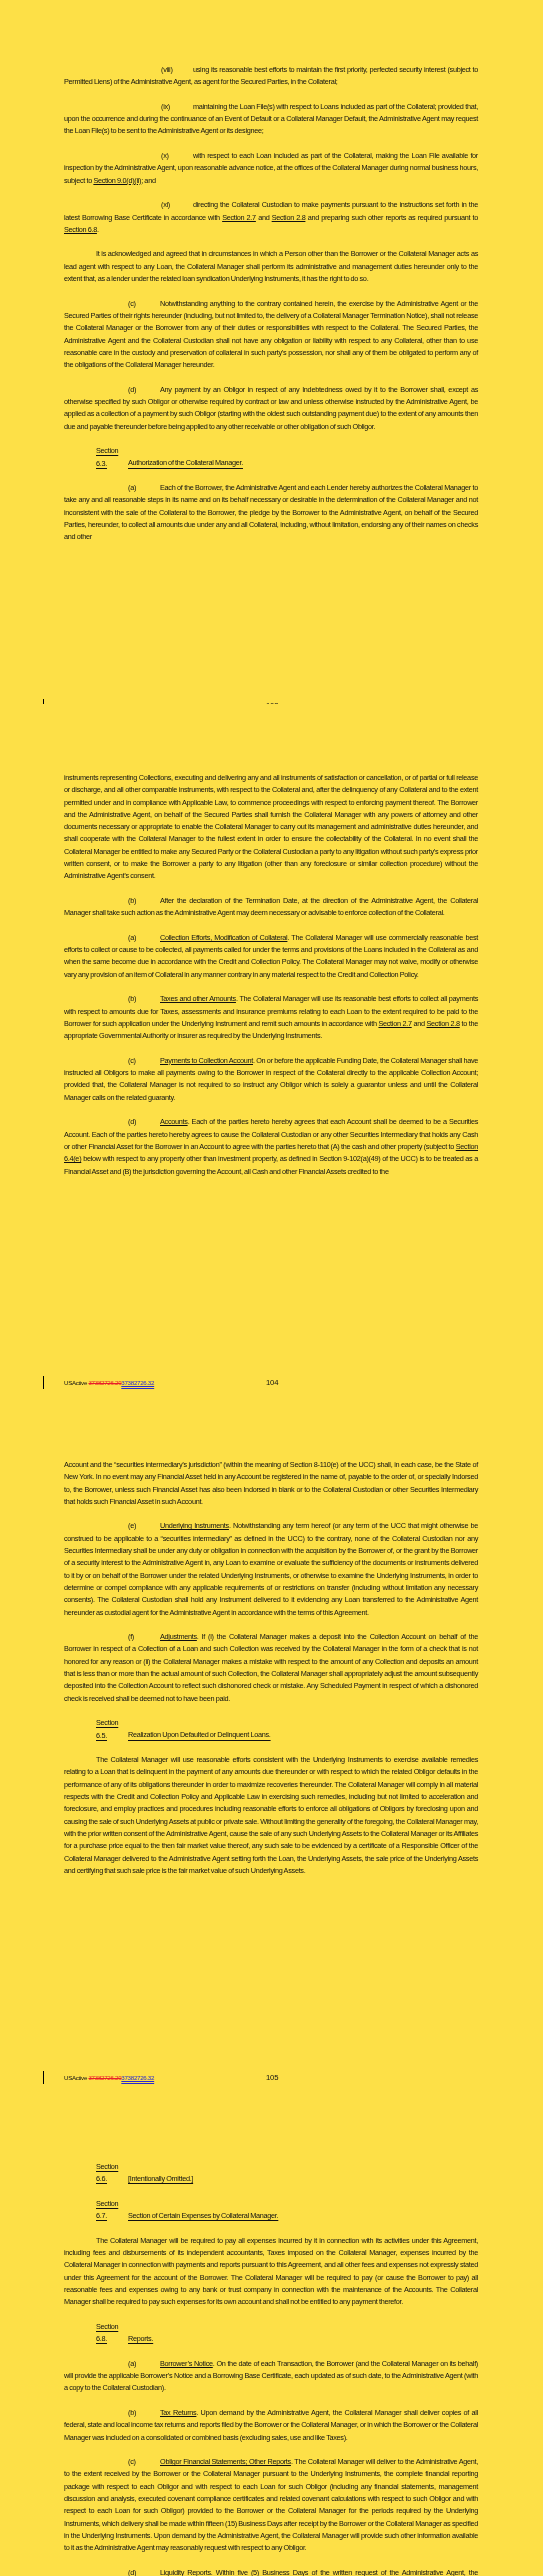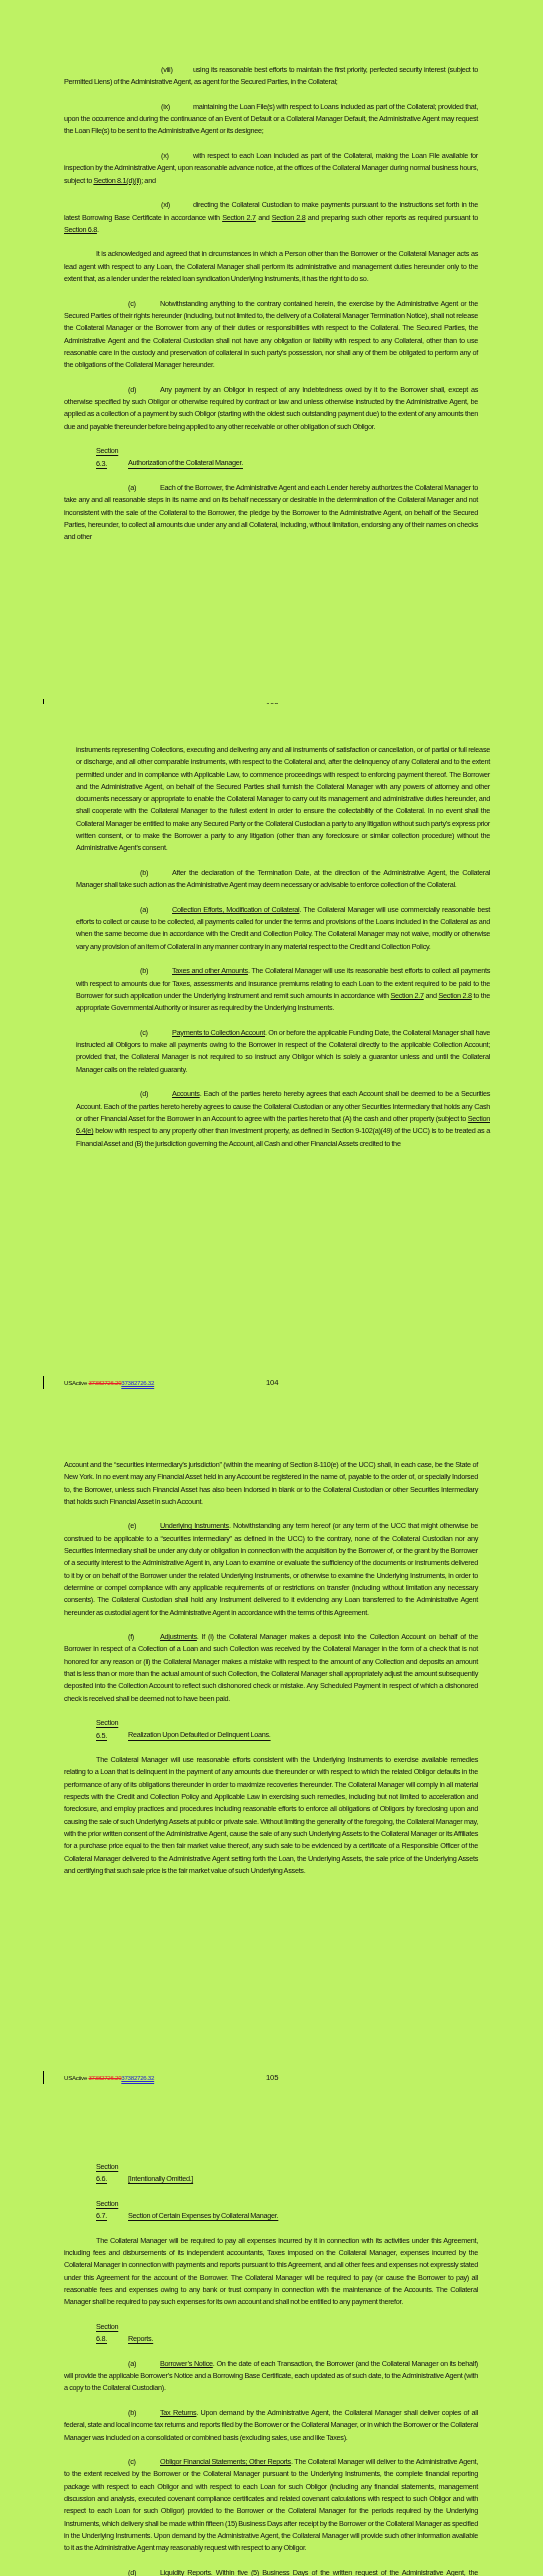--- a/index.html
+++ b/index.html
@@ -1,17 +1,17 @@
 <!DOCTYPE html>
 <html style="font-size:8.2px"><head>
 <meta charset="utf-8">
 <style>
   html, body { margin: 0; padding: 0; background: #ffffff; }
   body { width: 544px; font-family: "Liberation Sans Narrow", "Liberation Sans", sans-serif; color: #111; }
-  .page { position: relative; width: 544px; height: 704px; background: #bef264; overflow: hidden; }
+  .page { position: relative; width: 544px; height: 704px; background: #fde047; overflow: hidden; }
   .content { position: absolute; left: 64px; width: 414px; font-size: 7.3px; line-height: 12.3px; text-align: justify; letter-spacing: -0.3px; word-spacing: -0.3px; }
   .p { margin: 0 0 12.3px 0; }
   .lvl3 { text-indent: 97px; }
   .lvl2 { text-indent: 64px; }
   .body-ind { text-indent: 32px; }
   .lbl { display: inline-block; text-indent: 0; }
   .lbl3 { width: 32px; }
   .lbl2 { width: 32px; }
   .u { text-decoration: underline; text-underline-offset: 1px; }
   .heading { margin: 0 0 12.3px 0; text-indent: 32px; text-align: left; }
@@ -24,37 +24,37 @@
   .footer .new { color: #2a2ad0; text-decoration: underline double; }
   .footer .pg { position: absolute; left: 266px; top: 1.5px; font-size: 7.7px; letter-spacing: -0.2px; }
 </style>
 </head>
 <body>
 
 <div class="page">
   <div class="content" style="top:64px;">
     <p class="p lvl3"><span class="lbl lbl3">(viii)</span><span>using its reasonable best efforts to maintain the first priority, perfected security interest (subject to Permitted Liens) of the Administrative Agent, as agent for the Secured Parties, in the Collateral;</span></p>
     <p class="p lvl3"><span class="lbl lbl3">(ix)</span><span>maintaining the Loan File(s) with respect to Loans included as part of the Collateral; provided that, upon the occurrence and during the continuance of an Event of Default or a Collateral Manager Default, the Administrative Agent may request the Loan File(s) to be sent to the Administrative Agent or its designee;</span></p>
-    <p class="p lvl3"><span class="lbl lbl3">(x)</span><span>with respect to each Loan included as part of the Collateral, making the Loan File available for inspection by the Administrative Agent, upon reasonable advance notice, at the offices of the Collateral Manager during normal business hours, subject to </span><span class="u">Section 8.1(d)(ii)</span><span>; and</span></p>
+    <p class="p lvl3"><span class="lbl lbl3">(x)</span><span>with respect to each Loan included as part of the Collateral, making the Loan File available for inspection by the Administrative Agent, upon reasonable advance notice, at the offices of the Collateral Manager during normal business hours, subject to </span><span class="u">Section 9.0(d)(ii)</span><span>; and</span></p>
     <p class="p lvl3"><span class="lbl lbl3">(xi)</span><span>directing the Collateral Custodian to make payments pursuant to the instructions set forth in the latest Borrowing Base Certificate in accordance with </span><span class="u">Section 2.7</span><span> and </span><span class="u">Section 2.8</span><span> and preparing such other reports as required pursuant to </span><span class="u">Section 6.8</span><span>.</span></p>
     <p class="p body-ind">It is acknowledged and agreed that in circumstances in which a Person other than the Borrower or the Collateral Manager acts as lead agent with respect to any Loan, the Collateral Manager shall perform its administrative and management duties hereunder only to the extent that, as a lender under the related loan syndication Underlying Instruments, it has the right to do so.</p>
     <p class="p lvl2"><span class="lbl lbl2">(c)</span><span>Notwithstanding anything to the contrary contained herein, the exercise by the Administrative Agent or the Secured Parties of their rights hereunder (including, but not limited to, the delivery of a Collateral Manager Termination Notice), shall not release the Collateral Manager or the Borrower from any of their duties or responsibilities with respect to the Collateral.  The Secured Parties, the Administrative Agent and the Collateral Custodian shall not have any obligation or liability with respect to any Collateral, other than to use reasonable care in the custody and preservation of collateral in such party’s possession, nor shall any of them be obligated to perform any of the obligations of the Collateral Manager hereunder.</span></p>
     <p class="p lvl2"><span class="lbl lbl2">(d)</span><span>Any payment by an Obligor in respect of any Indebtedness owed by it to the Borrower shall, except as otherwise specified by such Obligor or otherwise required by contract or law and unless otherwise instructed by the Administrative Agent, be applied as a collection of a payment by such Obligor (starting with the oldest such outstanding payment due) to the extent of any amounts then due and payable thereunder before being applied to any other receivable or other obligation of such Obligor.</span></p>
     <p class="heading"><span class="sec-num">Section 6.3.</span><span class="sec-title">Authorization of the Collateral Manager.</span></p>
     <p class="p lvl2"><span class="lbl lbl2">(a)</span><span>Each of the Borrower, the Administrative Agent and each Lender hereby authorizes the Collateral Manager to take any and all reasonable steps in its name and on its behalf necessary or desirable in the determination of the Collateral Manager and not inconsistent with the sale of the Collateral to the Borrower, the pledge by the Borrower to the Administrative Agent, on behalf of the Secured Parties, hereunder, to collect all amounts due under any and all Collateral, including, without limitation, endorsing any of their names on checks and other</span></p>
   </div>
   <div class="footer" style="top:699px;text-decoration:underline;">
     <div class="bar"></div>
     <div class="docid"><span>USActive </span><span class="old">37382726.29</span><span class="new">37382726.32</span></div>
     <div class="pg">103</div>
   </div>
 </div>
 
 <div class="page">
-  <div class="content" style="top:40px;margin-left:12px;">
+  <div class="content" style="top:68px;">
     <p class="p">instruments representing Collections, executing and delivering any and all instruments of satisfaction or cancellation, or of partial or full release or discharge, and all other comparable instruments, with respect to the Collateral and, after the delinquency of any Collateral and to the extent permitted under and in compliance with Applicable Law, to commence proceedings with respect to enforcing payment thereof.  The Borrower and the Administrative Agent, on behalf of the Secured Parties shall furnish the Collateral Manager with any powers of attorney and other documents necessary or appropriate to enable the Collateral Manager to carry out its management and administrative duties hereunder, and shall cooperate with the Collateral Manager to the fullest extent in order to ensure the collectability of the Collateral.  In no event shall the Collateral Manager be entitled to make any Secured Party or the Collateral Custodian a party to any litigation without such party’s express prior written consent, or to make the Borrower a party to any litigation (other than any foreclosure or similar collection procedure) without the Administrative Agent’s consent.</p>
     <p class="p lvl2"><span class="lbl lbl2">(b)</span><span>After the declaration of the Termination Date, at the direction of the Administrative Agent, the Collateral Manager shall take such action as the Administrative Agent may deem necessary or advisable to enforce collection of the Collateral.</span></p>
     <p class="p lvl2"><span class="lbl lbl2">(a)</span><span class="u">Collection Efforts, Modification of Collateral</span><span>.  The Collateral Manager will use commercially reasonable best efforts to collect or cause to be collected, all payments called for under the terms and provisions of the Loans included in the Collateral as and when the same become due in accordance with the Credit and Collection Policy.  The Collateral Manager may not waive, modify or otherwise vary any provision of an item of Collateral in any manner contrary in any material respect to the Credit and Collection Policy.</span></p>
     <p class="p lvl2"><span class="lbl lbl2">(b)</span><span class="u">Taxes and other Amounts</span><span>.  The Collateral Manager will use its reasonable best efforts to collect all payments with respect to amounts due for Taxes, assessments and insurance premiums relating to each Loan to the extent required to be paid to the Borrower for such application under the Underlying Instrument and remit such amounts in accordance with </span><span class="u">Section 2.7</span><span> and </span><span class="u">Section 2.8</span><span> to the appropriate Governmental Authority or insurer as required by the Underlying Instruments.</span></p>
     <p class="p lvl2"><span class="lbl lbl2">(c)</span><span class="u">Payments to Collection Account</span><span>.  On or before the applicable Funding Date, the Collateral Manager shall have instructed all Obligors to make all payments owing to the Borrower in respect of the Collateral directly to the applicable Collection Account; provided that, the Collateral Manager is not required to so instruct any Obligor which is solely a guarantor unless and until the Collateral Manager calls on the related guaranty.</span></p>
     <p class="p lvl2"><span class="lbl lbl2">(d)</span><span class="u">Accounts</span><span>.  Each of the parties hereto hereby agrees that each Account shall be deemed to be a Securities Account.  Each of the parties hereto hereby agrees to cause the Collateral Custodian or any other Securities Intermediary that holds any Cash or other Financial Asset for the Borrower in an Account to agree with the parties hereto that (A) the cash and other property (subject to </span><span class="u">Section 6.4(e)</span><span> below with respect to any property other than investment property, as defined in Section 9-102(a)(49) of the UCC) is to be treated as a Financial Asset and (B) the jurisdiction governing the Account, all Cash and other Financial Assets credited to the</span></p>
   </div>
   <div class="footer" style="top:672px;text-align:center;">
     <div class="bar"></div>
     <div class="docid"><span>USActive </span><span class="old">37382726.29</span><span class="new">37382726.32</span></div>

